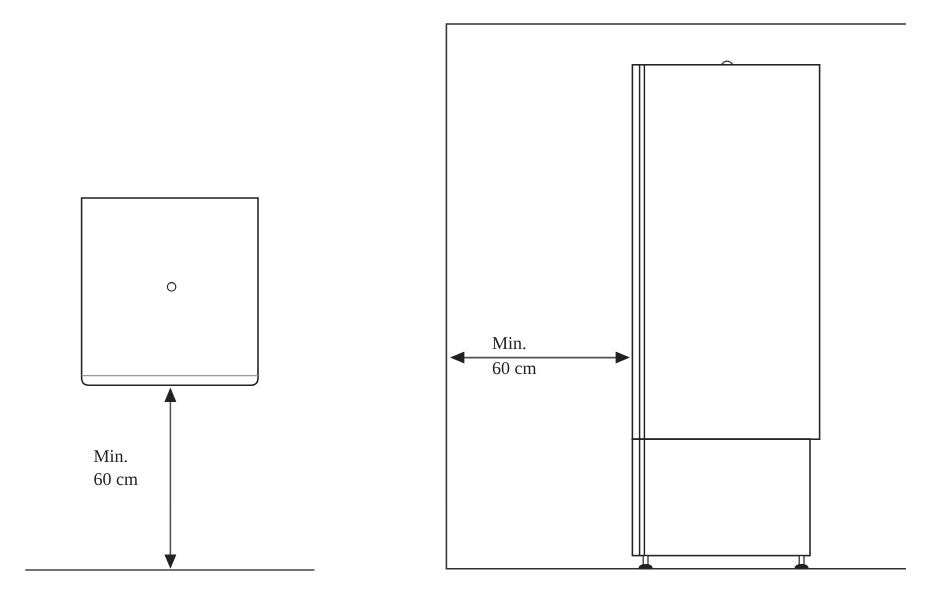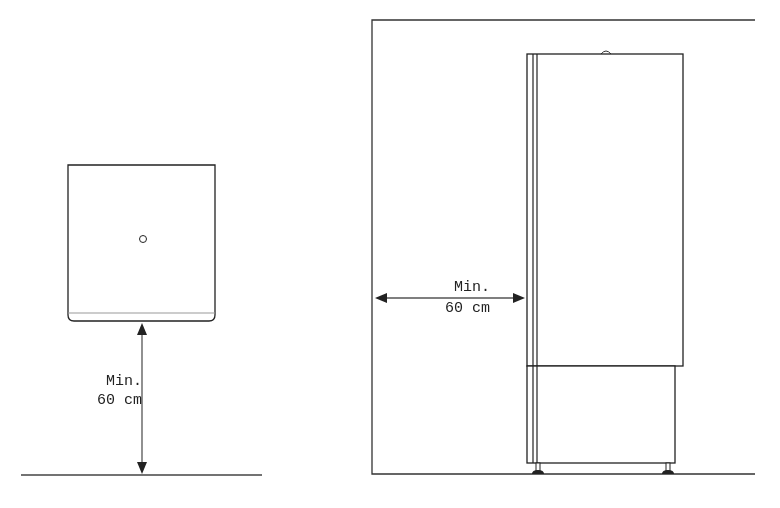--- a/index.html
+++ b/index.html
@@ -1,18 +1,18 @@
 <!DOCTYPE html>
 <html><head>
 <meta charset="utf-8">
 <style>
   html, body { margin: 0; padding: 0; background: #ffffff; }
   body { width: 780px; height: 508px; position: relative; overflow: hidden; font-family: "DejaVu Sans", sans-serif; }
   svg { position: absolute; left: 0; top: 0; }
-  .label { position: absolute; font-size: 15px; color: #222222; text-align: right; line-height: 19px; font-family: Liberation Mono, monospace; }
+  .label { position: absolute; font-size: 15px; color: #222222; text-align: left; line-height: 19px; font-family: Liberation Serif, serif; }
 </style>
 </head>
 <body>
 
 <svg width="780" height="508" viewBox="0 0 780 508">
 
   <g>
 
     <path d="M68,165 L215,165 L215,315 Q215,321 209,321 L74,321 Q68,321 68,315 Z" fill="#fff" stroke="#222" stroke-width="1.3"></path>
     <line x1="68" y1="313" x2="215" y2="313" stroke="#999" stroke-width="1"></line>

